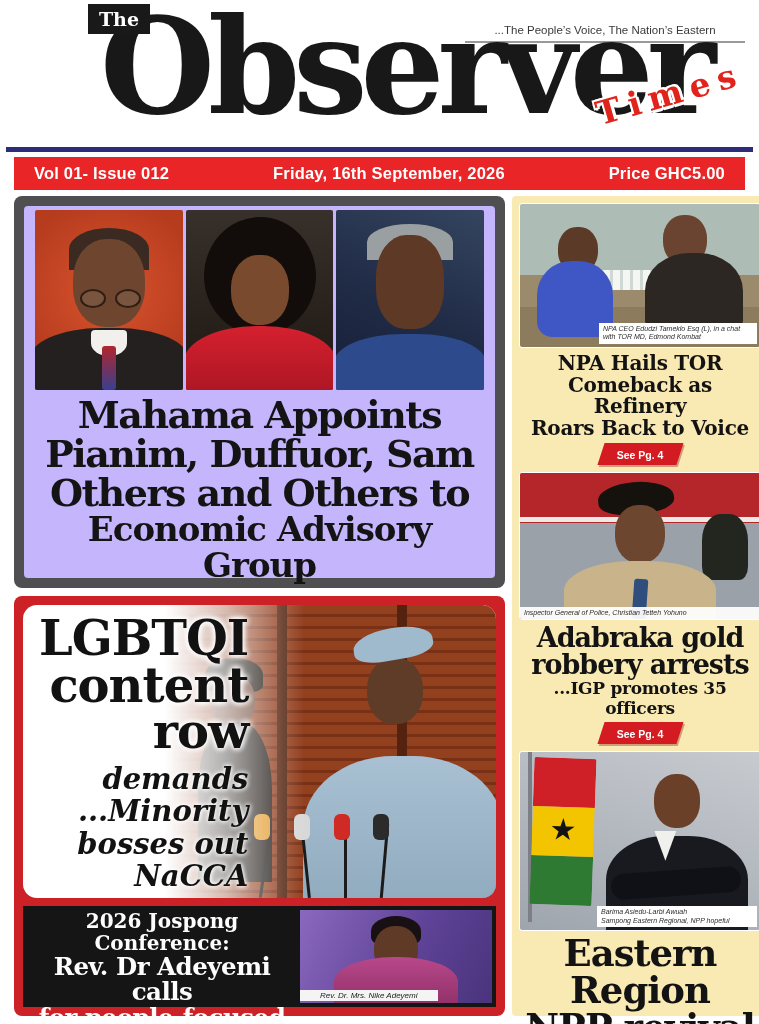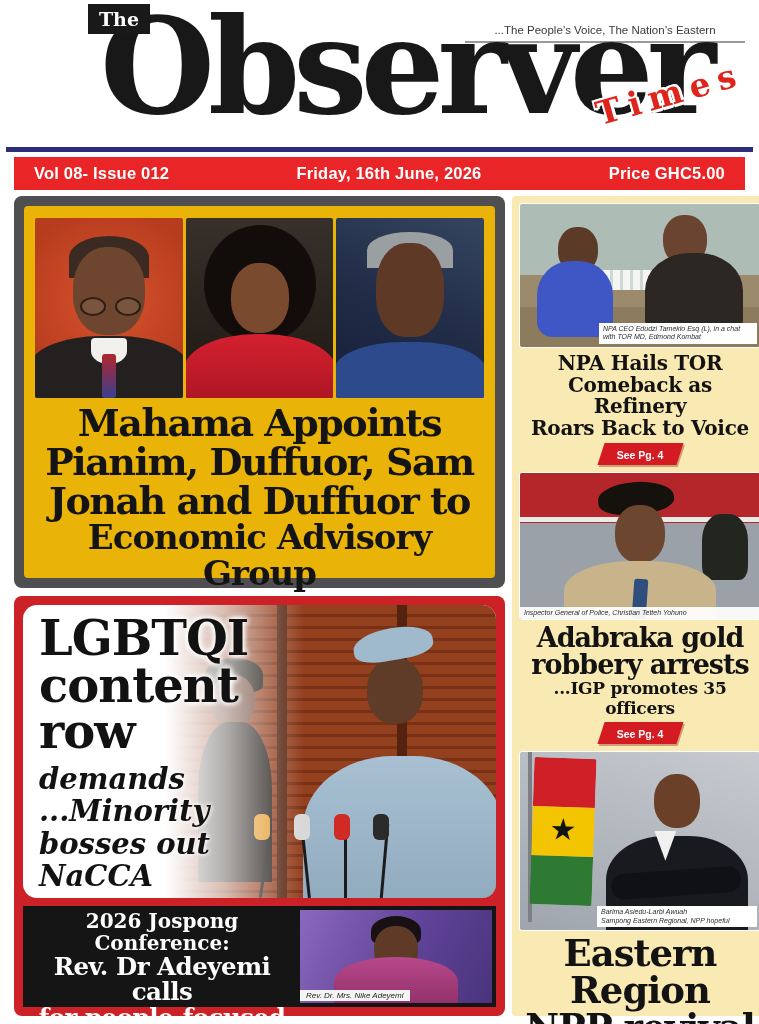--- a/index.html
+++ b/index.html
@@ -36,21 +36,21 @@
   
   .infobar{
     position:absolute;top:157px;left:14px;width:731px;height:33px;background:#e92528;color:#fff;
     display:flex;align-items:center;justify-content:space-between;box-sizing:border-box;
     padding:0 20px;font-weight:bold;font-size:16.5px;letter-spacing:.2px;
   }
 
   
   .left-col{position:absolute;left:14px;top:196px;width:491px;}
   .card-a{background:#4f4f51;border-radius:8px;height:392px;padding:10px;box-sizing:border-box;}
-  .lead-card{background:#eab308;border-radius:4px;height:100%;box-sizing:border-box;padding:12px 11px;}
+  .lead-card{background:#c4b5fd;border-radius:4px;height:100%;box-sizing:border-box;padding:4px 11px;}
   .photo-strip{display:flex;gap:3px;height:180px;}
   .ph{position:relative;overflow:hidden;flex:1;border-radius:2px;}
   .ph1{background:radial-gradient(circle at 50% 45%,#d9532e 0%,#b63c1e 75%);}
   .hair1{left:50%;top:10%;width:80px;height:42px;margin-left:-40px;background:#3a2a21;border-radius:50% 50% 0 0;}
   .face1{left:50%;top:16%;width:72px;height:88px;margin-left:-36px;background:#6e462f;border-radius:46% 46% 44% 44%;}
   .lens{width:22px;height:15px;border:2px solid rgba(35,20,12,.85);border-radius:50%;top:44%;background:rgba(255,255,255,.08);}
   .lensL{left:50%;margin-left:-29px;}
   .lensR{left:50%;margin-left:6px;}
   .suit1{left:50%;bottom:-8px;width:160px;height:70px;margin-left:-80px;background:#23201f;border-radius:45% 45% 0 0;}
   .collar1{left:50%;bottom:34px;width:36px;height:26px;margin-left:-18px;background:#f2f0ec;border-radius:4px 4px 50% 50%;}
@@ -74,37 +74,37 @@
   .vbar{top:0;bottom:0;width:10px;background:#54220e;}
   .lg-woman-body{left:10%;top:40%;width:74px;height:160px;background:#241d18;border-radius:42% 42% 0 0;}
   .lg-woman-head{left:14%;top:24%;width:44px;height:52px;background:#6a4130;border-radius:46%;}
   .lg-woman-hair{left:12%;top:18%;width:58px;height:34px;background:#161009;border-radius:50% 50% 20% 20%;}
   .lg-man-torso{right:-2%;bottom:-6%;width:200px;height:160px;background:linear-gradient(180deg,#a8c0d2,#8fa9bd);border-radius:45% 45% 0 0;}
   .lg-man-head{right:22%;top:18%;width:56px;height:66px;background:#5f3c28;border-radius:46%;}
   .lg-cap{right:19%;top:8%;width:80px;height:32px;background:#9fb9cd;border-radius:50% 50% 35% 35%;transform:rotate(-10deg);}
   .mic-stand{width:3px;height:74px;background:#1b1b1b;bottom:0;}
   .mic{width:16px;height:26px;border-radius:6px;bottom:58px;}
   .lg-fade{top:0;left:0;bottom:0;width:60%;background:linear-gradient(90deg,#fff 0%,rgba(255,255,255,.65) 30%,rgba(255,255,255,0) 70%);}
-  .lg-text{position:absolute;left:16px;top:10px;z-index:2;color:#121212;}
+  .lg-text{position:absolute;left:16px;top:10px;z-index:2;color:#121212;text-align:right;}
   .lg-title{display:block;font-weight:bold;font-size:48px;line-height:0.97;letter-spacing:-1px;
     text-shadow:0 0 6px #fff,0 0 6px #fff,0 0 6px #fff;}
   .lg-sub{display:block;font-weight:bold;font-style:italic;font-size:29px;line-height:1.12;
     text-shadow:0 0 5px #fff,0 0 5px #fff;}
   .lg-sub-wrap{margin-top:8px;}
 
   .jospong{position:relative;margin-top:8px;height:101px;background:#151515;display:flex;}
   .jos-text{width:268px;box-sizing:border-box;padding:5px 2px 4px 12px;text-align:center;color:#fdfdfd;}
   .jos-line1{display:block;font-weight:bold;font-size:20px;line-height:1.08;}
   .jos-line{display:block;font-weight:bold;font-size:24.5px;line-height:1.03;letter-spacing:-.5px;}
   .jos-photo{position:absolute;right:4px;top:4px;bottom:4px;width:192px;overflow:hidden;
     background:linear-gradient(115deg,#8a68bd 0%,#5f4398 55%,#4a347c 100%);}
   .jos-hair{left:50%;top:6px;width:50px;height:30px;margin-left:-25px;background:#191013;border-radius:50% 50% 30% 30%;}
   .jos-face{left:50%;top:16px;width:44px;height:48px;margin-left:-22px;background:#5e3a27;border-radius:46%;}
   .jos-torso{left:50%;bottom:-6px;width:124px;height:52px;margin-left:-62px;background:linear-gradient(180deg,#b8488b,#8e2f66);border-radius:48% 48% 0 0;}
-  .jos-cap{left:0;bottom:2px;background:#f4f4f4;color:#222;font-size:8px;font-style:italic;padding:1px 6px;}
+  .jos-cap{left:0;bottom:2px;background:#f4f4f4;color:#222;font-size:8px;font-style:italic;padding:1px 20px;}
 
   
   .sidebar{position:absolute;left:512px;top:196px;width:256px;height:820px;background:#f9e9b2;
     border-radius:4px;box-sizing:border-box;padding:7px;}
   .sb-photo{position:relative;overflow:hidden;border-radius:3px;border:1px solid #fff;box-sizing:border-box;}
   .ph-cap{position:absolute;background:#fff;color:#2c2c2c;font-size:7px;font-style:italic;line-height:1.25;
     padding:2px 4px;text-align:left;}
   .sb-headline{text-align:center;color:#131313;font-weight:bold;}
   .h-line{display:block;}
   .page-tag{width:max-content;margin:4px auto 0;background:#d41b22;transform:skewX(-18deg);
@@ -156,22 +156,22 @@
 
   <header class="masthead">
     <div class="tagline">...The People’s Voice, The Nation’s Eastern</div>
     <div class="the-box">The</div>
     <div class="observer">Observer</div>
     <div class="times">Times</div>
   </header>
   <div class="navy-rule"></div>
 
   <div class="infobar">
-    <span>Vol 08- Issue 012</span>
-    <span>Friday, 16th June, 2026</span>
+    <span>Vol 01- Issue 012</span>
+    <span>Friday, 16th September, 2026</span>
     <span>Price GHC5.00</span>
   </div>
 
   <main class="left-col">
 
     <section class="card-a">
       <div class="lead-card">
         <div class="photo-strip">
           <div class="ph ph1">
             <div class="abs hair1"></div>
@@ -189,21 +189,21 @@
           </div>
           <div class="ph ph3">
             <div class="abs hair3"></div>
             <div class="abs face3"></div>
             <div class="abs shirt3"></div>
           </div>
         </div>
         <h1 class="lead-headline serif" style="margin:6px 0 0;">
           <span class="lead-h-main">Mahama Appoints</span>
           <span class="lead-h-main">Pianim, Duffuor, Sam</span>
-          <span class="lead-h-main">Jonah and Duffuor to</span>
+          <span class="lead-h-main">Others and Others to</span>
           <span class="lead-h-last">Economic Advisory Group</span>
         </h1>
       </div>
     </section>
 
     <section class="card-b">
       <div class="lg-card">
         <div class="lg-photo">
           <div class="abs vbar" style="left:34%;"></div>
           <div class="abs vbar" style="left:70%;"></div>

